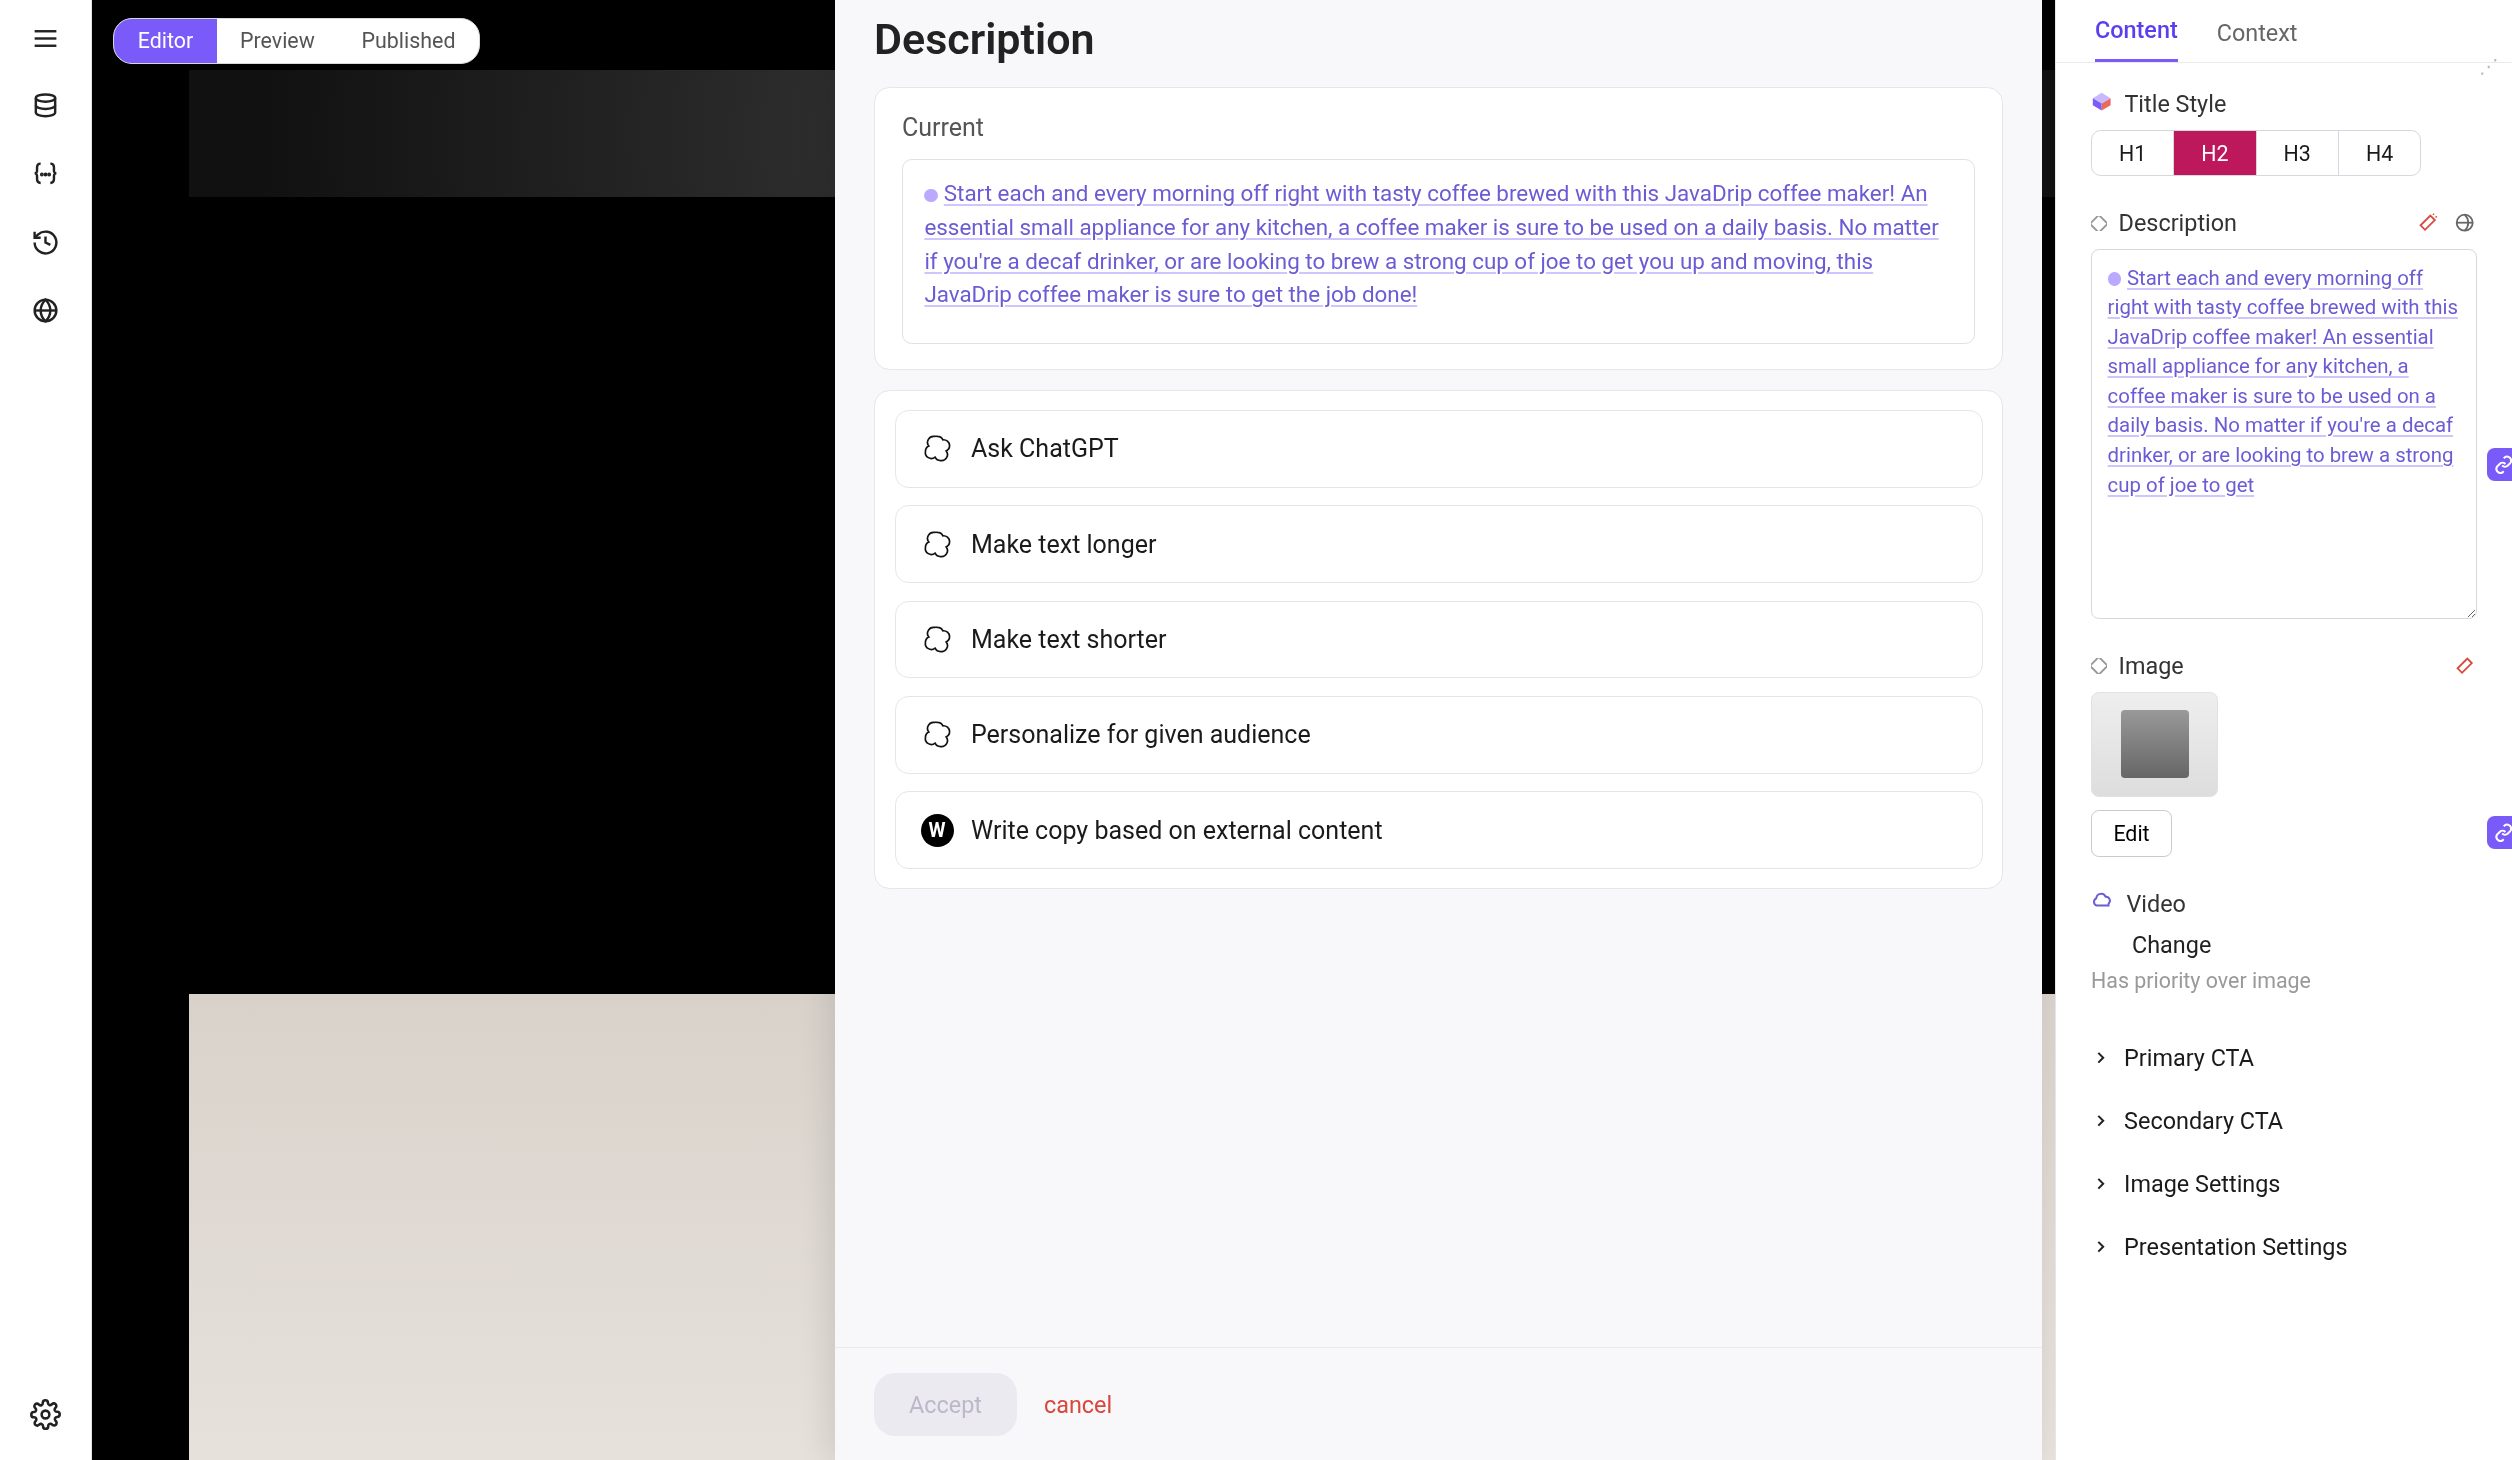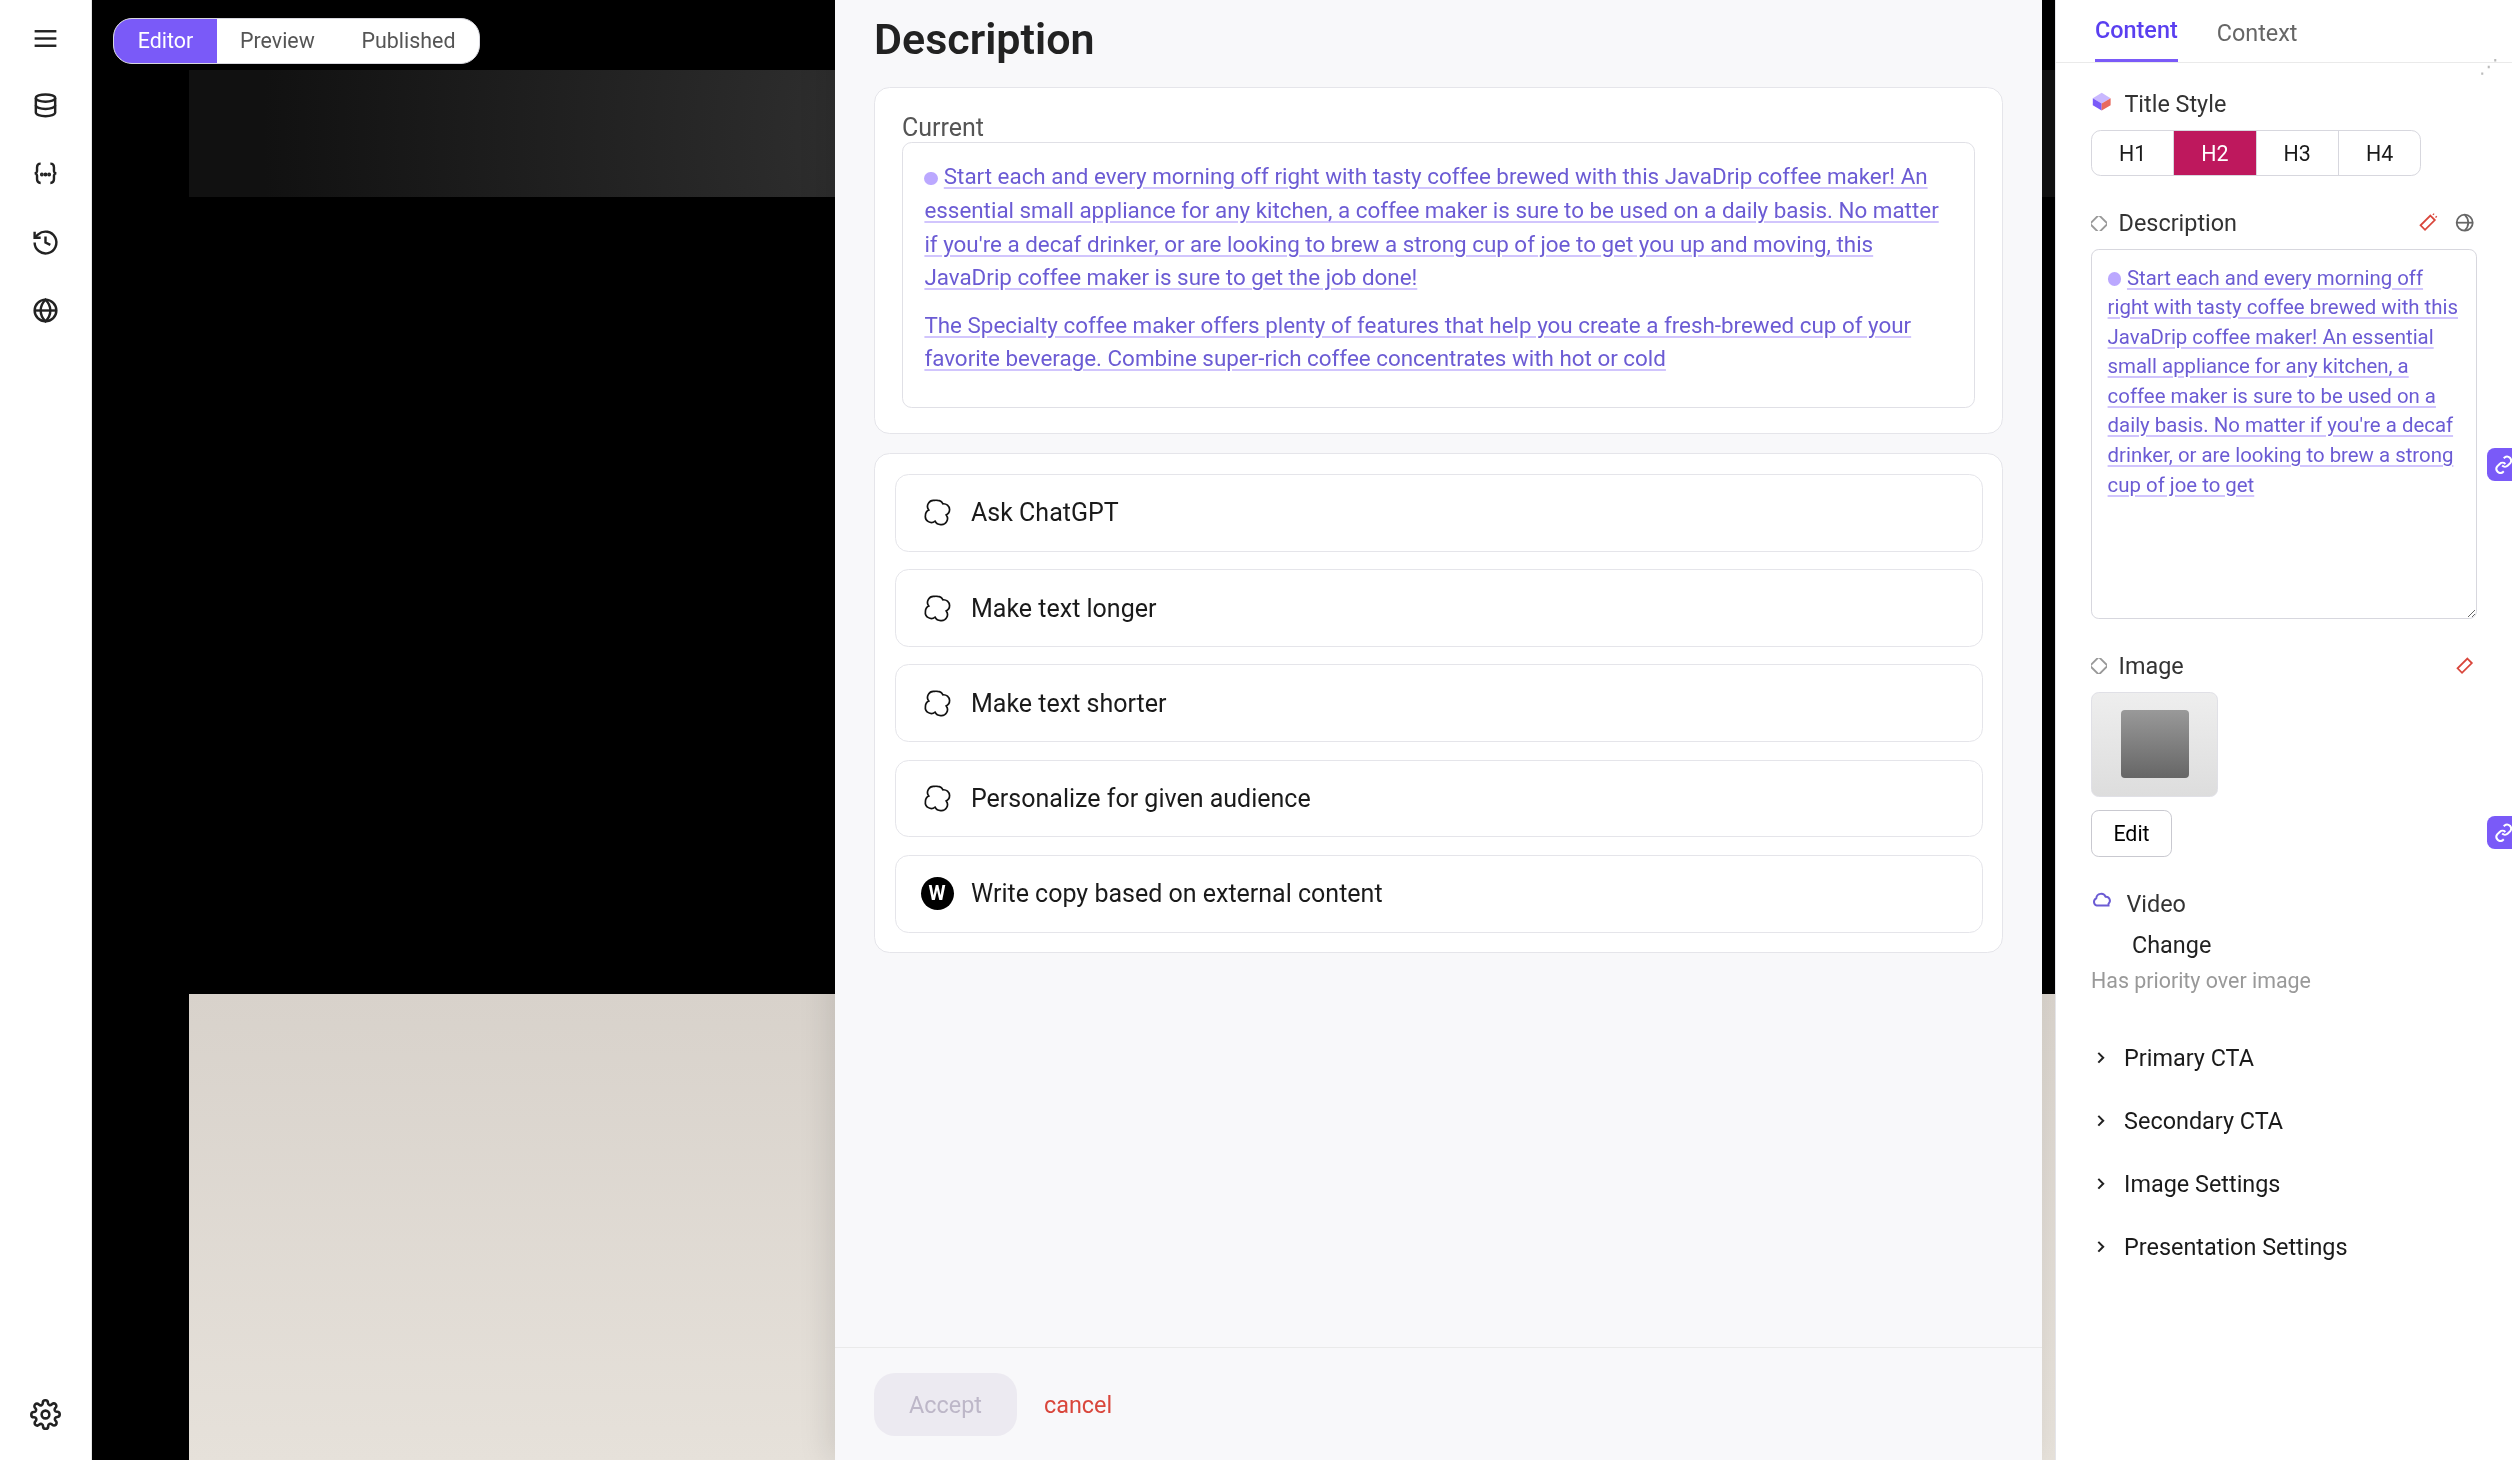--- a/index.html
+++ b/index.html
@@ -72,21 +72,21 @@
 .modal-head {
   display:flex; align-items:center; justify-content:space-between;
   padding: 0 39px 23.4px 39px;
 }
 .modal-title { font-size: 43px; font-weight: 600; color:#222; }
 .modal-body { flex:1; padding: 0 39px; overflow:auto; }
 .card {
   background:#fff; border:1px solid #e5e5ea; border-radius:15.6px;
   padding: 25px 27px; margin-bottom: 19.5px;
 }
-.card-label { font-size: 25px; color:#555; margin-bottom: 0; }
+.card-label { font-size: 25px; color:#555; margin-bottom: 17px; }
 .current-text {
   border:1px solid #e0e0e6; border-radius:9.7px;
   padding: 17.5px 21.4px;
   font-size: 22.4px; line-height: 1.5;
   color: #6b5bd4;
 }
 .current-text span { text-decoration: underline; text-decoration-color: rgba(122,90,248,0.35); text-underline-offset: 2.9px; }
 .hl-dot { display:inline-block; width:13.6px; height:13.6px; border-radius:50%; background:#bba8ff; margin-right:5.8px; vertical-align:middle; }
 .current-text p { margin-bottom: 13.6px; }
 
@@ -231,21 +231,20 @@
   <div class="modal-wrap">
     <div class="modal-head">
       <div class="modal-title">Description</div>
 
     </div>
     <div class="modal-body">
       <div class="card">
         <div class="card-label">Current</div>
         <div class="current-text">
           <p><span class="hl-dot"></span><span>Start each and every morning off right with tasty coffee brewed with this JavaDrip coffee maker! An essential small appliance for any kitchen, a coffee maker is sure to be used on a daily basis. No matter if you're a decaf drinker, or are looking to brew a strong cup of joe to get you up and moving, this JavaDrip coffee maker is sure to get the job done!</span></p>
-          <p><span>The Specialty coffee maker offers plenty of features that help you create a fresh-brewed cup of your favorite beverage. Combine super-rich coffee concentrates with hot or cold</span></p>
         </div>
       </div>
       <div class="card" style="padding:19.5px;">
         <div class="action-row">
           <span class="ai-icon">
             <svg width="29" height="29" viewBox="0 0 24 24" fill="none" stroke="#111" stroke-width="1.4">
                 <path d="M12 2a5 5 0 0 1 4.5 2.8A5 5 0 0 1 22 9.5a5 5 0 0 1-2.8 4.5A5 5 0 0 1 14.5 22a5 5 0 0 1-4.5-2.8A5 5 0 0 1 2 14.5a5 5 0 0 1 2.8-4.5A5 5 0 0 1 9.5 2 5 5 0 0 1 12 2z"></path>
               </svg>
           </span>
           <span>Ask ChatGPT</span>

